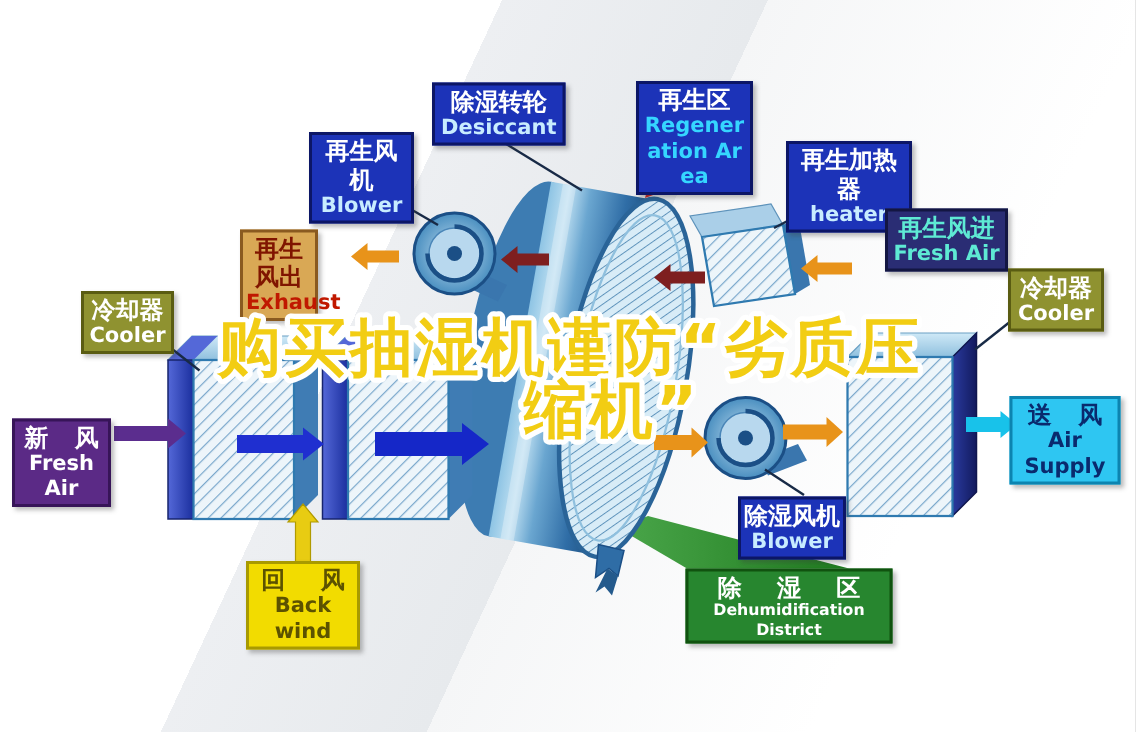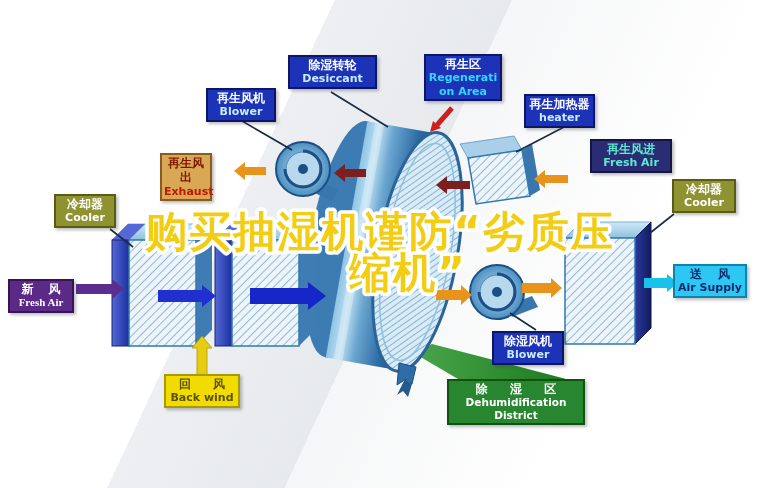--- a/index.html
+++ b/index.html
@@ -13,22 +13,22 @@
   .title-text{
     font-family:"DejaVu Sans",sans-serif;font-weight:bold;font-size:42px;
     fill:#f2cd13;stroke:#ffffff;stroke-width:7px;paint-order:stroke;
     stroke-linejoin:round;text-anchor:middle;letter-spacing:2px;
   }
   .label{
     position:absolute;border:2px solid;text-align:center;padding:1px 2px;
     line-height:1.2;font-weight:bold;z-index:5;box-sizing:border-box;
     box-shadow:2px 2px 3px rgba(60,60,60,.35);
   }
-  .label .zh{font-size:12px;}
-  .label .en{font-size:11px;}
+  .label .zh{font-size:16px;}
+  .label .en{font-size:14px;}
   .lbl-blue{background:#1c33b8;border-color:#0c1666;color:#ffffff;}
   .lbl-blue .en{color:#c8ecff;}
   .lbl-area .en{color:#35d6ff;word-break:break-all;}
   .lbl-tan{background:#d9a855;border-color:#8a5a20;}
   .lbl-tan .zh{color:#801500;}.lbl-tan .en{color:#c01800;}
   .lbl-navy{background:#2a2d74;border-color:#131642;}
   .lbl-navy .zh,.lbl-navy .en{color:#5eead4;}
   .lbl-olive{background:#8f9230;border-color:#5a5c12;color:#ffffff;}
   .lbl-purple{background:#5b2a86;border-color:#371458;color:#ffffff;}
   .lbl-cyan{background:#2ec6f2;border-color:#0c84b0;color:#0a2a6e;}
@@ -177,21 +177,21 @@
   <div class="label lbl-blue" style="left:206px;top:88px;width:70px;">
     <div class="zh">再生风机</div>
     <div class="en">Blower</div>
   </div>
 
   <div class="label lbl-blue lbl-area" style="left:424px;top:54px;width:78px;">
     <div class="zh">再生区</div>
     <div class="en">Regeneration Area</div>
   </div>
 
-  <div class="label lbl-blue" style="left:524px;top:94px;width:71px;">
+  <div class="label lbl-blue" style="left:524px;top:94px;width:84px;">
     <div class="zh">再生加热器</div>
     <div class="en">heater</div>
   </div>
 
   <div class="label lbl-tan" style="left:160px;top:153px;width:52px;">
     <div class="zh">再生风出</div>
     <div class="en">Exhaust</div>
   </div>
 
   <div class="label lbl-navy" style="left:590px;top:139px;width:82px;">
@@ -202,41 +202,41 @@
   <div class="label lbl-olive" style="left:54px;top:194px;width:62px;">
     <div class="zh">冷却器</div>
     <div class="en">Cooler</div>
   </div>
 
   <div class="label lbl-olive" style="left:672px;top:179px;width:64px;">
     <div class="zh">冷却器</div>
     <div class="en">Cooler</div>
   </div>
 
-  <div class="label lbl-purple ws" style="left:8px;top:279px;width:66px;font-family:Liberation Serif, serif;">
+  <div class="label lbl-purple ws" style="left:8px;top:279px;width:66px;">
     <div class="zh">新 风</div>
     <div class="en">Fresh Air</div>
   </div>
 
   <div class="label lbl-cyan ws" style="left:673px;top:264px;width:74px;">
     <div class="zh">送 风</div>
     <div class="en">Air Supply</div>
   </div>
 
   <div class="label lbl-yellow ws-wide" style="left:164px;top:374px;width:76px;text-align:center;">
     <div class="zh">回 风</div>
     <div class="en">Back wind</div>
   </div>
 
   <div class="label lbl-blue" style="left:492px;top:331px;width:72px;">
     <div class="zh">除湿风机</div>
     <div class="en">Blower</div>
   </div>
 
-  <div class="label lbl-green ws-wide" style="left:447px;top:379px;width:138px;">
+  <div class="label lbl-green ws-wide" style="left:457px;top:379px;width:138px;">
     <div class="zh">除 湿 区</div>
     <div class="en">Dehumidification District</div>
   </div>
 
   <svg class="title-svg" width="757" height="488" viewBox="0 0 757 488">
     <text class="title-text" x="380" y="246">购买抽湿机谨防“劣质压</text>
     <text class="title-text" x="408" y="287">缩机”</text>
   </svg>
 
 </div>

